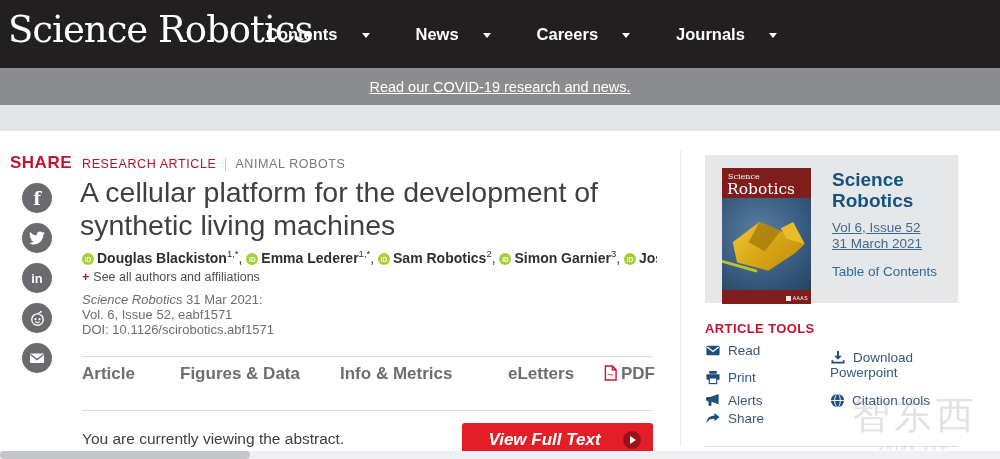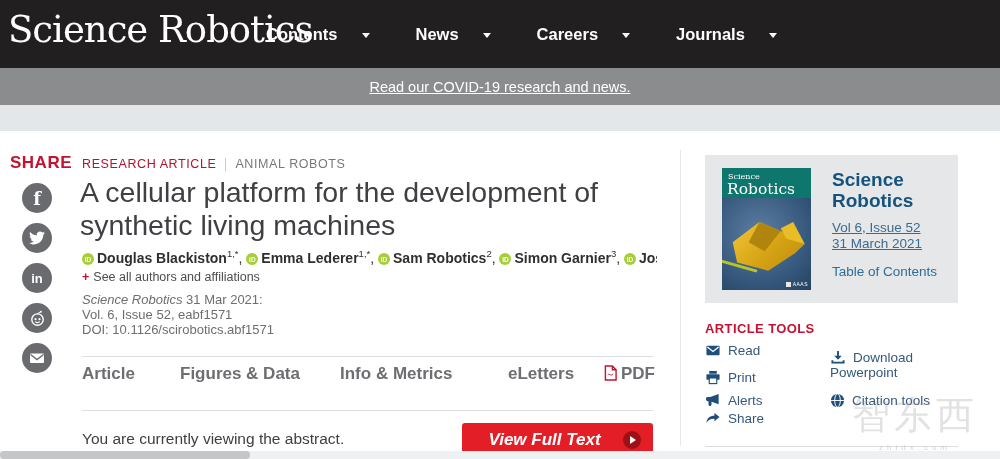--- a/index.html
+++ b/index.html
@@ -55,21 +55,21 @@
        color:#fff;font-family:"Liberation Sans",sans-serif;font-size:17px;font-weight:bold;font-style:italic;cursor:pointer;
        display:flex;align-items:center;justify-content:center;gap:0;}
   .play{position:absolute;right:12px;top:8px;width:18px;height:18px;border-radius:50%;background:#9c1117;}
   .play:after{content:"";position:absolute;left:7px;top:5px;width:0;height:0;
        border-top:4px solid transparent;border-bottom:4px solid transparent;border-left:6px solid #fff;}
 
   .vdiv{position:absolute;left:680px;top:150px;width:1px;height:296px;background:#e8e9ea;}
 
   
   .issue-box{position:absolute;left:705px;top:155px;width:253px;height:148px;background:#e6e7e8;}
-  .cover{position:absolute;left:17px;top:13px;width:89px;height:122px;background:#0f766e;overflow:hidden;cursor:pointer;}
+  .cover{position:absolute;left:17px;top:13px;width:89px;height:136px;background:#7f1d1d;overflow:hidden;cursor:pointer;}
   .cover .photo{position:absolute;left:0;top:30px;width:89px;height:92px;
        background:radial-gradient(circle at 42% 38%,#5c7ea2,#37597e 62%,#26425f 100%);}
   .cover .t1{position:absolute;left:6px;top:4px;color:#fff;font-family:"DejaVu Serif",serif;font-size:8px;}
   .cover .t2{position:absolute;left:5px;top:12px;color:#fff;font-family:"DejaVu Serif",serif;font-size:15.5px;}
   .bot-body{position:absolute;left:0;top:30px;width:89px;height:92px;
        background:linear-gradient(135deg,#f1c636 20%,#d6a315 55%,#b9880d 90%);
        clip-path:polygon(12% 48%,42% 26%,66% 36%,93% 50%,82% 60%,52% 79%,17% 70%);}
   .bot-wing{position:absolute;left:0;top:30px;width:89px;height:92px;background:#a97e0b;
        clip-path:polygon(42% 26%,66% 36%,48% 58%,30% 48%);opacity:.85;}
   .bot-beak{position:absolute;left:0;top:30px;width:89px;height:92px;background:#e9bd27;

